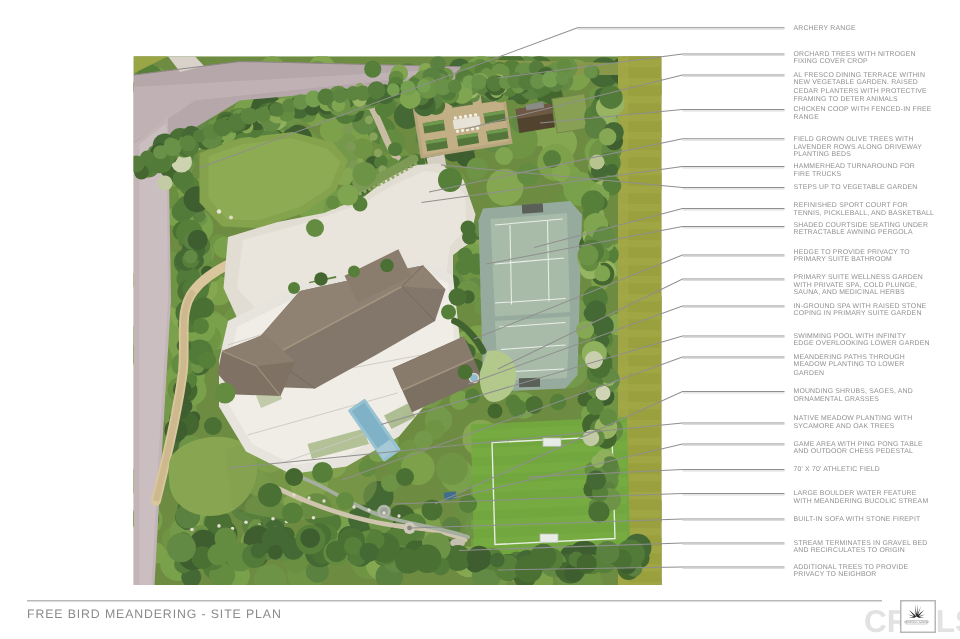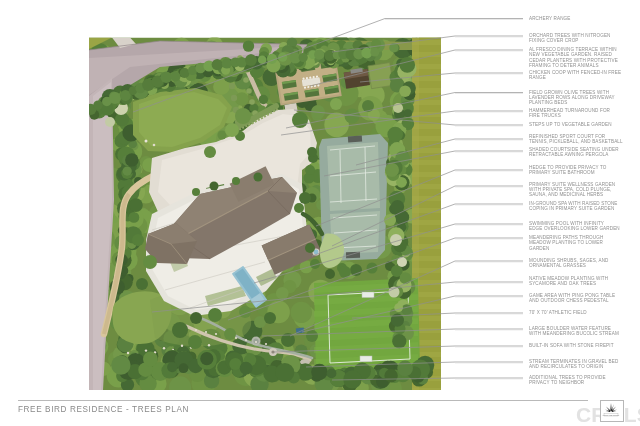--- a/index.html
+++ b/index.html
@@ -1408,21 +1408,21 @@
 <div class="lbl" style="top:326.0px">LARGE BOULDER WATER FEATURE<br>WITH MEANDERING BUCOLIC STREAM</div>
 
 <div class="lbl" style="top:343.0px">BUILT-IN SOFA WITH STONE FIREPIT</div>
 
 <div class="lbl" style="top:359.0px">STREAM TERMINATES IN GRAVEL BED<br>AND RECIRCULATES TO ORIGIN</div>
 
 <div class="lbl" style="top:375.0px">ADDITIONAL TREES TO PROVIDE<br>PRIVACY TO NEIGHBOR</div>
 
 <div style="position:absolute;left:18px;top:400px;width:570px;height:1px;background:#b9b9b9"></div>
 
-<div style="position:absolute;left:18px;top:405px;color:#8a8a8a;font-size:8.2px;letter-spacing:0.6px;">FREE BIRD RESIDENCE - TREES PLAN</div>
+<div style="position:absolute;left:18px;top:405px;color:#8a8a8a;font-size:8.2px;letter-spacing:0.6px;">FREE BIRD MEANDERING - SITE PLAN</div>
 
 <div style="position:absolute;left:576px;top:403px;color:#e2e2e2;font-size:21px;font-weight:bold;">CRMLS</div>
 
 <div style="position:absolute;left:600px;top:400px;width:22px;height:20px;background:#ffffff;border:1px solid #b7b7b7;"></div>
 
 <svg width="22" height="20" viewBox="0 0 22 20" style="position:absolute;left:600px;top:400px;">
     <g fill="#2b2b2b">
       <path d="M11,11 L8,4 L10.4,9.5 L10,3 L11,9.3 L12,3 L11.6,9.5 L14,4 L12,10 L16,6.5 L12.6,10.8 L17,9.5 L12.8,11.4 L16.5,12 L12.4,11.9 L11,11 L9.6,11.9 L5.5,12 L9.2,11.4 L5,9.5 L9.4,10.8 L6,6.5 L10,10 Z"></path>
     </g>
     <rect x="4" y="13.8" width="14" height="2.2" fill="none" stroke="#a5a5a5" stroke-width="0.35"></rect>

